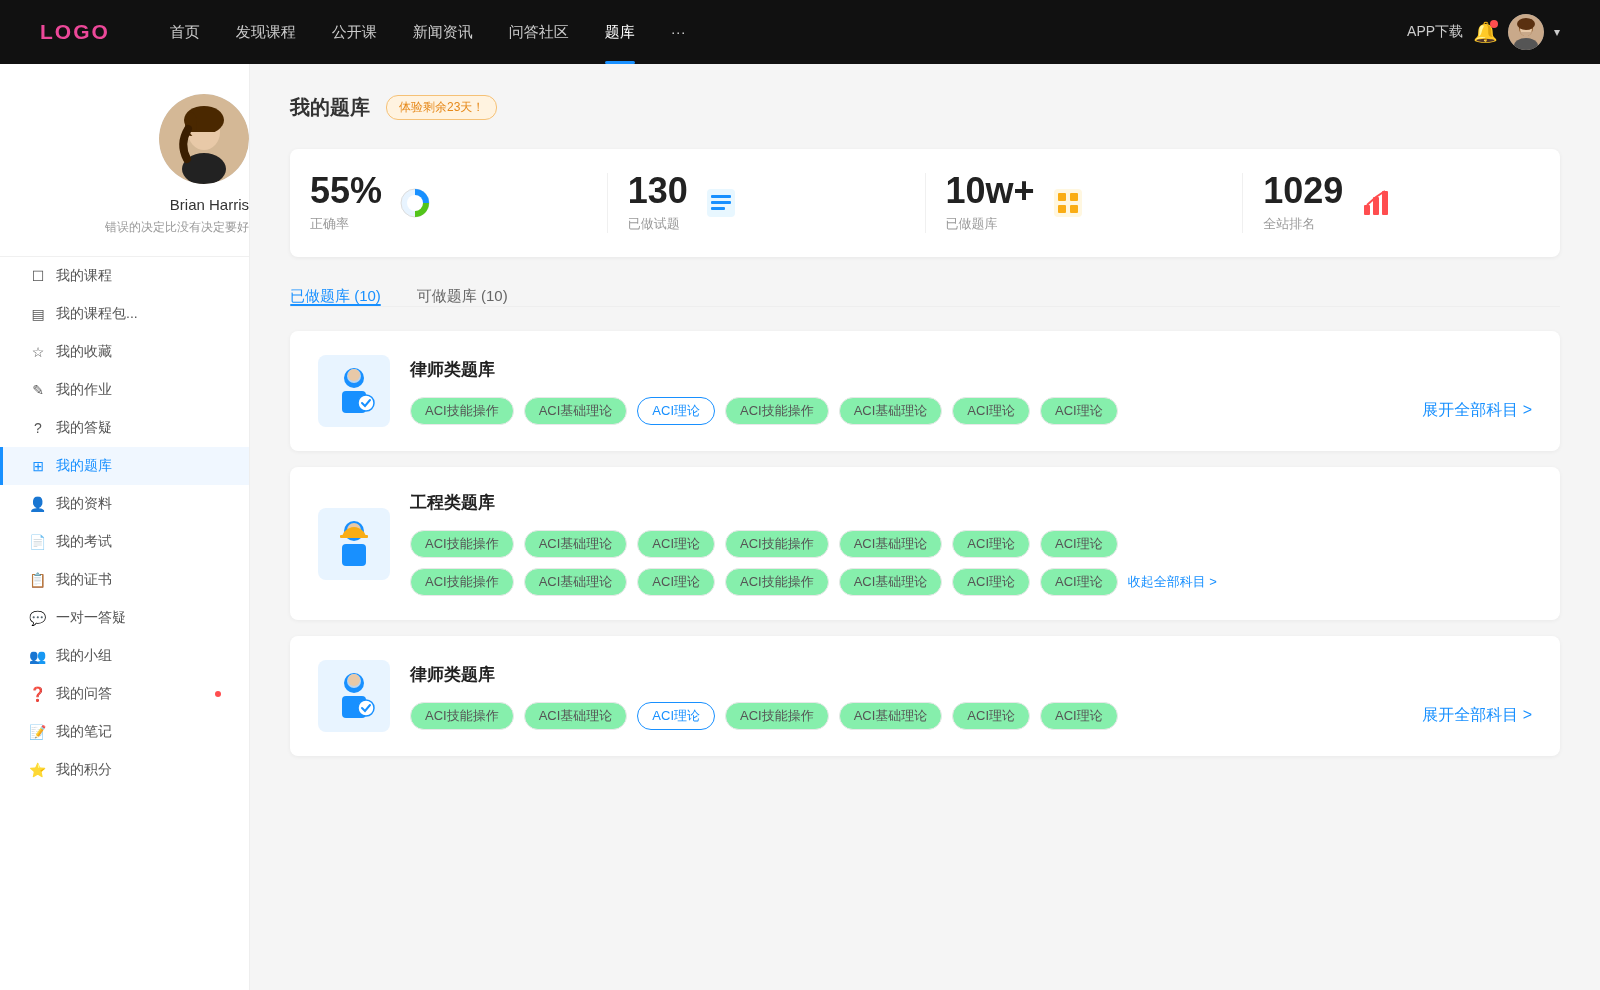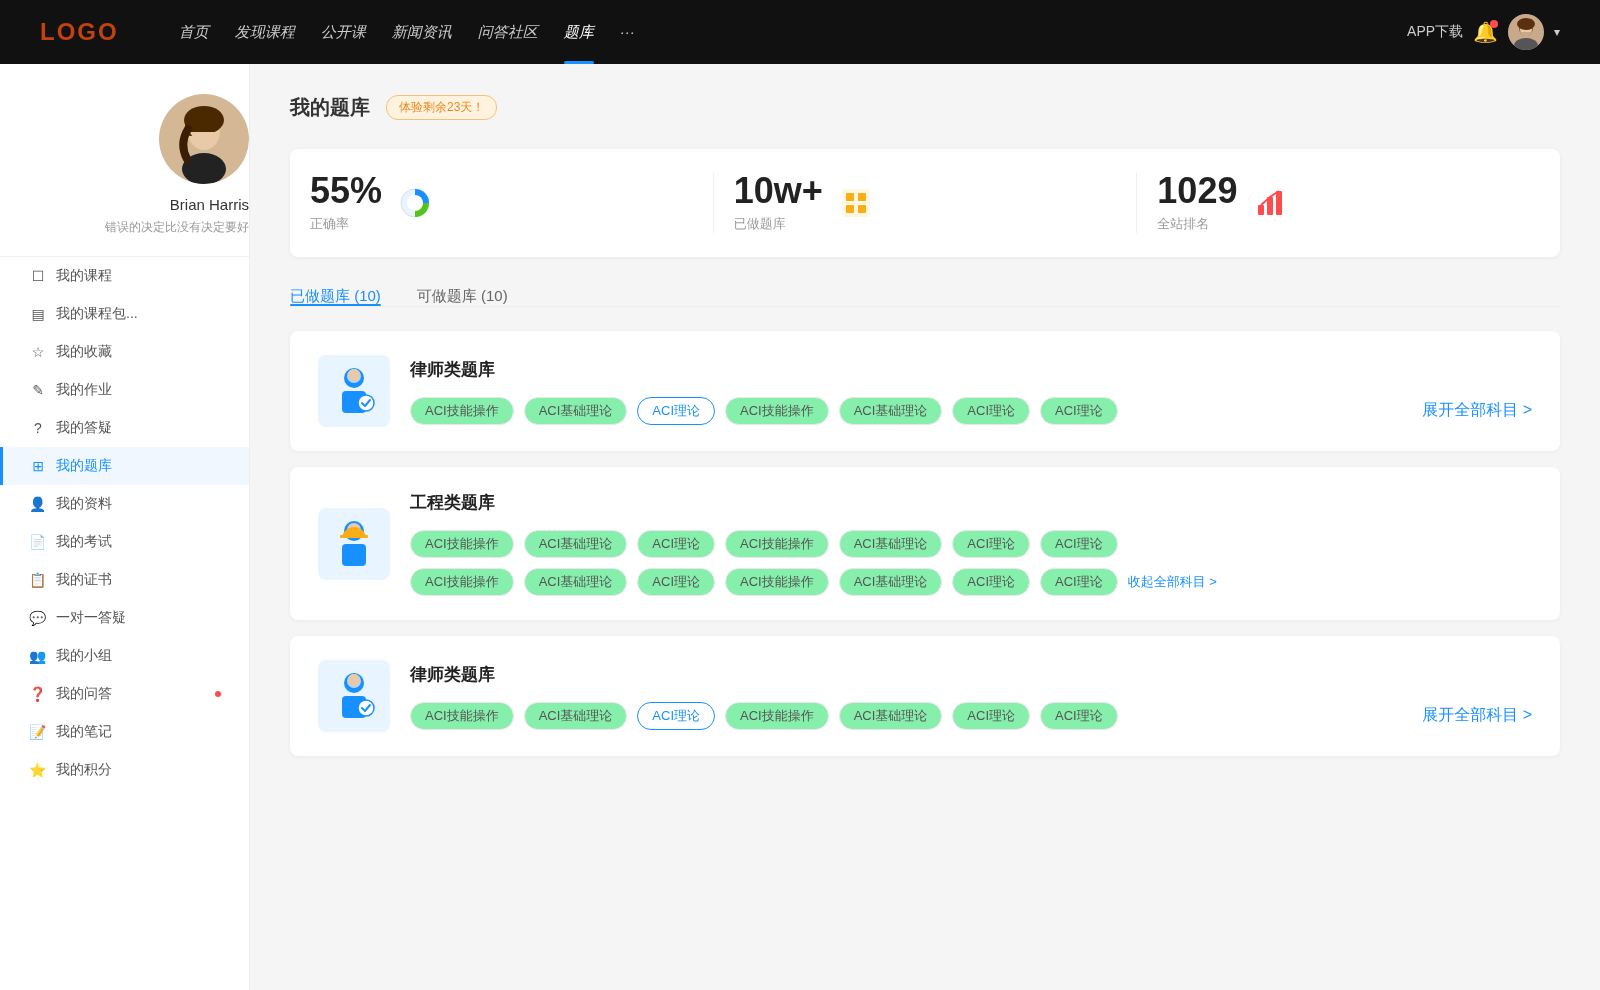--- a/index.html
+++ b/index.html
@@ -10,31 +10,30 @@
       background: #111;
       height: 64px;
       display: flex;
       align-items: center;
       padding: 0 40px;
       position: fixed;
       top: 0; left: 0; right: 0;
       z-index: 100;
     }
     .navbar-logo {
-      color: #c2410c;
-      font-size: 24px;
+      color: #ec4899;
+      font-size: 21px;
       font-weight: bold;
       letter-spacing: 2px;
       margin-right: 60px;
     }
     .navbar-nav {
       display: flex;
-      gap: 26px;
+      gap: 36px;
       flex: 1;
-      font-style: italic;
     }
     .nav-item {
       color: #ccc;
       font-size: 15px;
       cursor: pointer;
       position: relative;
     }
     .nav-item.active {
       color: #fff;
     }
@@ -465,20 +464,34 @@
         <div class="stat-icon">
           <svg width="36" height="36" viewBox="0 0 36 36">
             <circle cx="18" cy="18" r="14" fill="#e8f4ff" stroke="#ddd" stroke-width="1"></circle>
             <path d="M18 18 L18 4 A14 14 0 0 1 32 18 Z" fill="#1890ff"></path>
             <path d="M18 18 L32 18 A14 14 0 0 1 18 32 Z" fill="#52c41a"></path>
             <circle cx="18" cy="18" r="8" fill="#fff"></circle>
           </svg>
         </div>
       </div>
 
+      <div class="stat-item">
+        <div class="stat-text">
+          <div class="stat-value">130</div>
+          <div class="stat-label">已做试题</div>
+        </div>
+        <div class="stat-icon">
+          <svg width="32" height="32" viewBox="0 0 32 32">
+            <rect x="2" y="2" width="28" height="28" rx="4" fill="#e8f7ff"></rect>
+            <rect x="6" y="8" width="20" height="3" rx="1" fill="#1890ff"></rect>
+            <rect x="6" y="14" width="20" height="3" rx="1" fill="#1890ff"></rect>
+            <rect x="6" y="20" width="14" height="3" rx="1" fill="#1890ff"></rect>
+          </svg>
+        </div>
+      </div>
 
       <div class="stat-item">
         <div class="stat-text">
           <div class="stat-value">10w+</div>
           <div class="stat-label">已做题库</div>
         </div>
         <div class="stat-icon">
           <svg width="32" height="32" viewBox="0 0 32 32">
             <rect x="2" y="2" width="28" height="28" rx="4" fill="#fff7e0"></rect>
             <rect x="6" y="6" width="8" height="8" rx="1" fill="#faad14"></rect>

